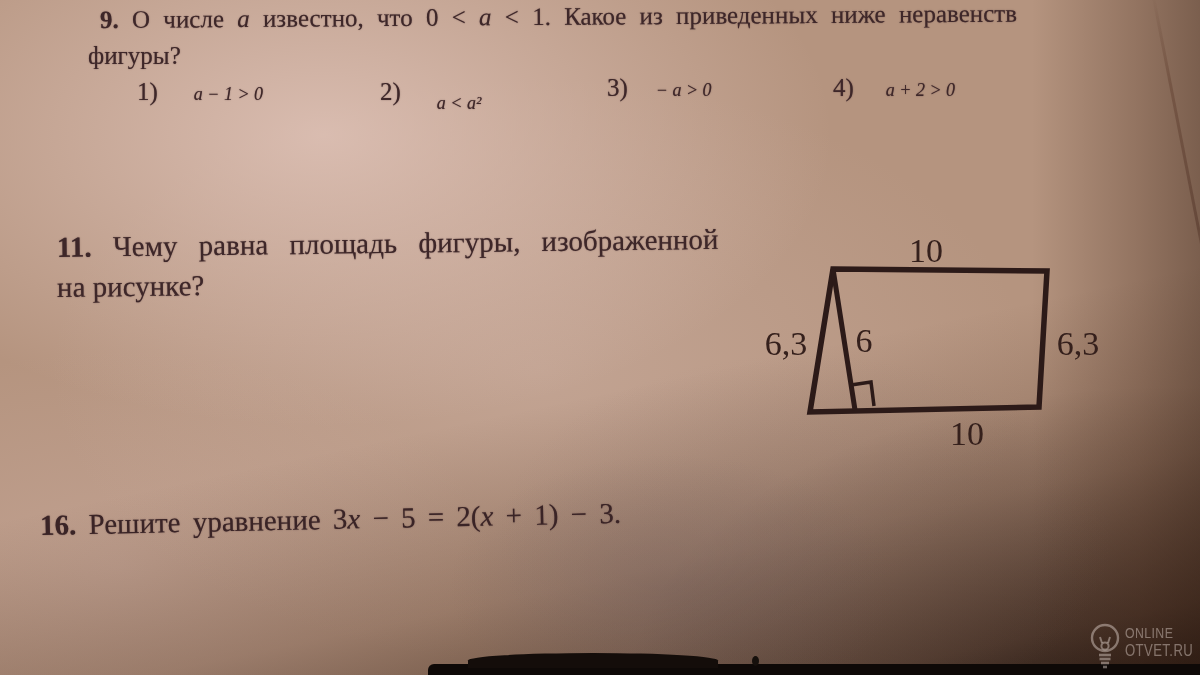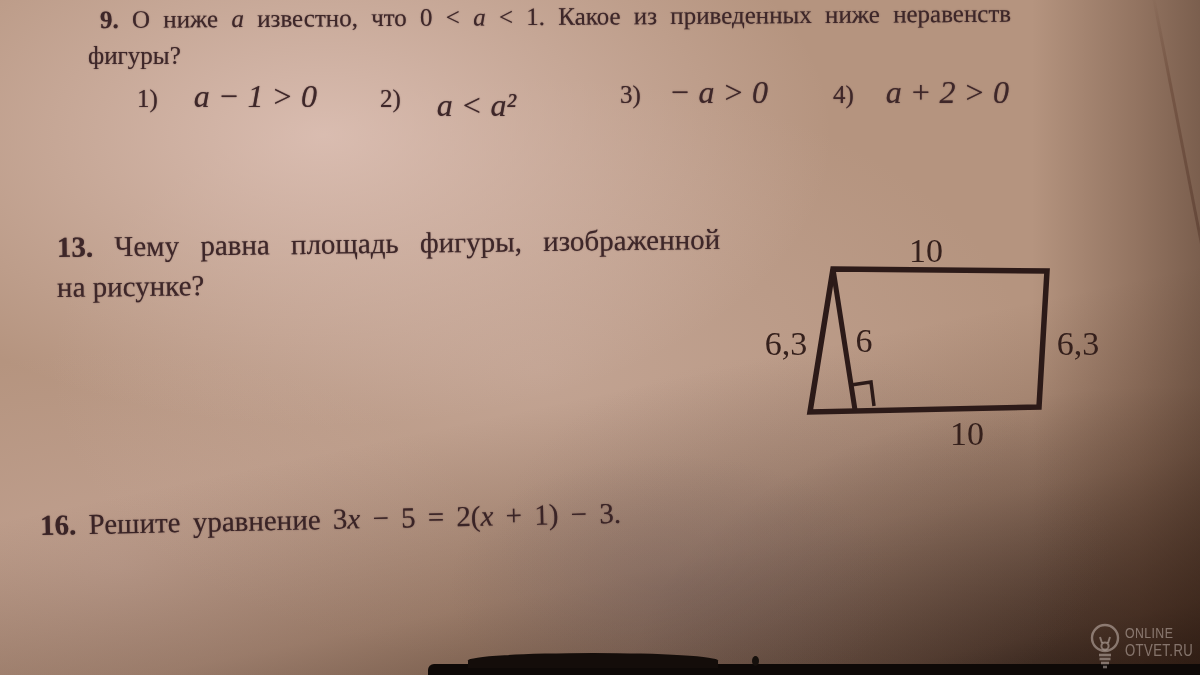--- a/index.html
+++ b/index.html
@@ -35,25 +35,25 @@
   .bottom-bump  { position:absolute; bottom:7px; left:468px; width:250px; height:15px; background:#140d0a; border-radius:55% 55% 0 0; }
   .speck { position:absolute; left:752px; bottom:9px; width:7px; height:10px; border-radius:50%; background:#16100c; }
 
   .txt { position:absolute; color:#3e2729; text-shadow:0 0 1.2px rgba(66,42,44,0.75); white-space:nowrap; }
   .bold { font-weight:bold; }
   .it { font-style:italic; }
 
   .p14-line1 { left:100px; top:6px;  font-size:25px; word-spacing:7px; transform:rotate(-0.4deg); transform-origin:left; }
   .p14-line2 { left:88px;  top:42px; font-size:25px; }
   .option { position:absolute; top:78px; font-size:25px; }
-  .option .formula { font-style:italic; margin-left:36px; font-size:32px; }
+  .option .formula { font-style:italic; margin-left:36px; font-size:18px; }
   .opt1 { left:137px; }
   .opt2 { left:380px; }
   .opt2 .formula { position:relative; top:9px;margin-top:41px; }
-  .opt3 { left:607px; top:74px;margin-left:13px; }
+  .opt3 { left:607px; top:74px; }
   .opt3 .formula { margin-left:28px; }
   .opt4 { left:833px; top:74px; }
   .opt4 .formula { margin-left:32px;margin-top:8px; }
 
   .p15-line1 { left:57px; top:231px; font-size:29px; word-spacing:14px; transform:rotate(-0.7deg); transform-origin:left; }
   .p15-line2 { left:57px; top:271px; font-size:29px; transform:rotate(-0.7deg); transform-origin:left; }
 
   .figure-svg { position:absolute; left:750px; top:230px; pointer-events:none; }
   .figure-svg path, .figure-svg polygon, .figure-svg polyline { stroke:#2c1a18; fill:none; }
   .figure-svg text { fill:#35201c; font-family:"Liberation Serif", serif; font-size:34px; }
@@ -70,21 +70,21 @@
 <body>
 
 <div class="photo">
 
   <div class="layer lighting"></div>
   <div class="layer darkening"></div>
   <div class="layer shadow-blobs"></div>
   <div class="page-edge"></div>
 
   <div class="txt p14-line1"><span class="bold">9.</span>
-    <span>О ниже</span>
+    <span>О числе</span>
     <span class="it">a</span>
     <span>известно, что</span>
     <span>0 &lt;</span>
     <span class="it">a</span>
     <span>&lt; 1.</span>
     <span>Какое из приведенных ниже неравенств</span></div>
   <div class="txt p14-line2">фигуры?</div>
 
   <div class="txt option opt1">
     <span>1)</span><span class="formula">a − 1 &gt; 0</span>
@@ -92,21 +92,21 @@
   <div class="txt option opt2">
     <span>2)</span><span class="formula">a &lt; a²</span>
   </div>
   <div class="txt option opt3">
     <span>3)</span><span class="formula">− a &gt; 0</span>
   </div>
   <div class="txt option opt4">
     <span>4)</span><span class="formula">a + 2 &gt; 0</span>
   </div>
 
-  <div class="txt p15-line1"><span class="bold">13.</span>
+  <div class="txt p15-line1"><span class="bold">11.</span>
     <span>Чему равна площадь фигуры, изображенной</span></div>
   <div class="txt p15-line2">на рисунке?</div>
 
   <svg class="figure-svg" width="380" height="225" viewBox="0 0 380 225">
     <polygon points="83,39 297,41 289,177 60,182" stroke-width="5.5" stroke-linejoin="miter"></polygon>
     <path d="M 83 39 L 105 180" stroke-width="5"></path>
     <polyline points="101,155 121,152 124,176" stroke-width="3.5"></polyline>
     <text x="176" y="32" text-anchor="middle">10</text>
     <text x="217" y="215" text-anchor="middle">10</text>
     <text x="36" y="125" text-anchor="middle">6,3</text>

